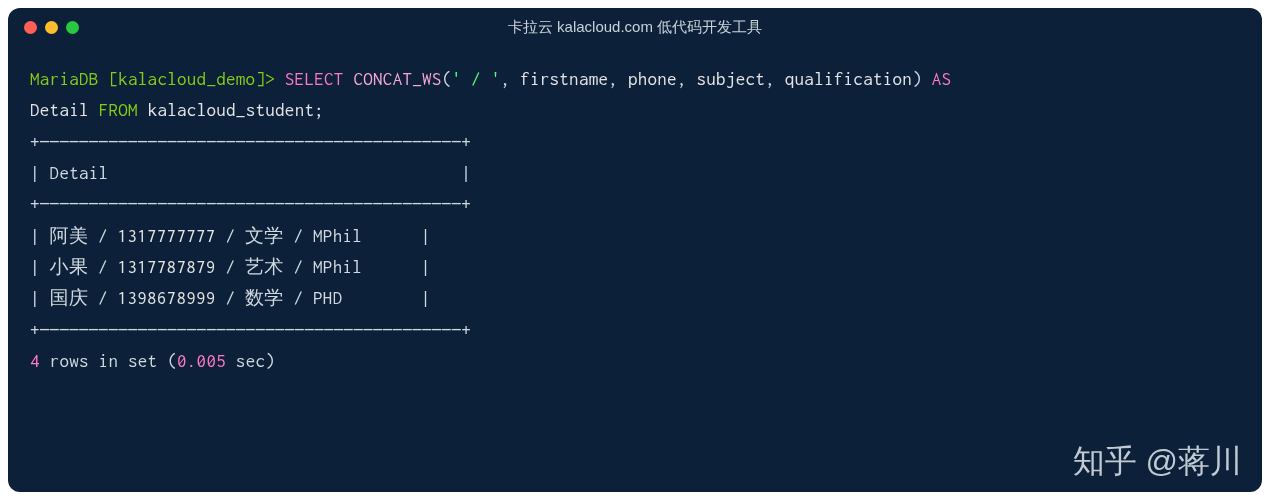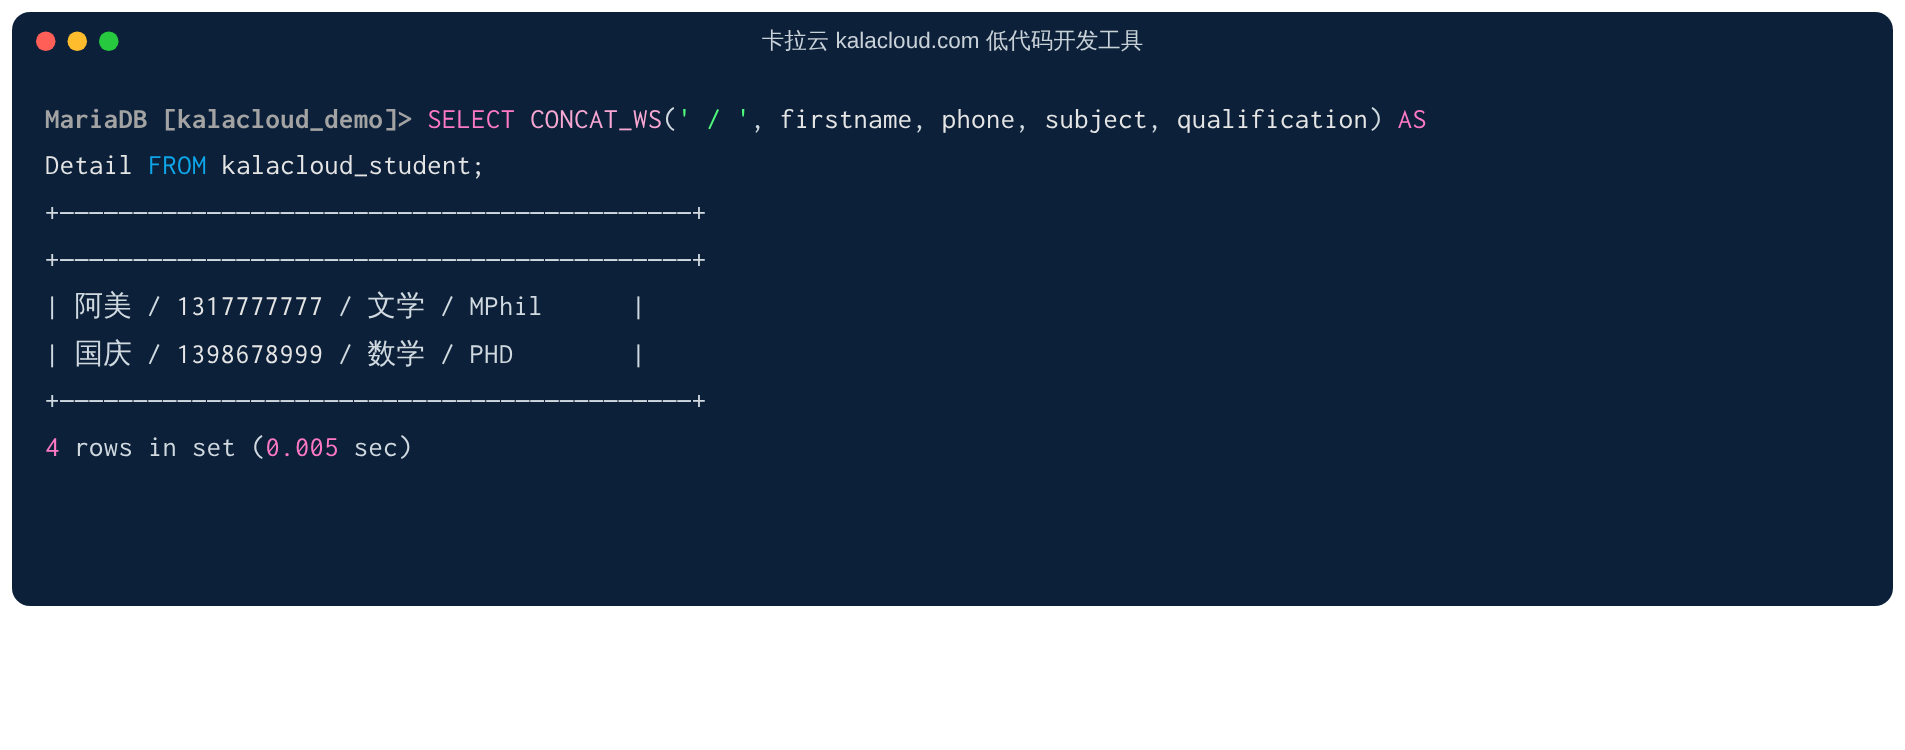--- a/index.html
+++ b/index.html
@@ -7,21 +7,21 @@
       padding: 0;
       box-sizing: border-box;
     }
     body {
       background: #ffffff;
       padding: 8px;
       font-family: 'SF Mono', 'Monaco', 'Inconsolata', 'Courier New', monospace;
     }
     .terminal-window {
       width: 1254px;
-      height: 396px;
+      height: 484px;
       background: #0c2139;
       border-radius: 12px;
       overflow: hidden;
       position: relative;
     }
     .title-bar {
       height: 38px;
       display: flex;
       align-items: center;
       padding: 0 16px;
@@ -48,23 +48,23 @@
       font-size: 15px;
       font-family: -apple-system, BlinkMacSystemFont, 'PingFang SC', 'Microsoft YaHei', sans-serif;
     }
     .terminal-content {
       padding: 18px 22px;
       color: #d1d9e0;
       font-size: 19px;
       line-height: 1.65;
       letter-spacing: 0.3px;
     }
-    .prompt-db { color: #a3a3a3; font-weight: bold; }
+    .prompt-db { color: #84cc16; }
     .kw-select { color: #ff79c6; }
-    .kw-from { color: #0ea5e9; }
+    .kw-from { color: #84cc16; }
     .kw-as { color: #ff79c6; }
     .func-name { color: #f9a8d4; }
     .string-lit { color: #50fa7b; }
     .paren { color: #d1d9e0; }
     .comma { color: #d1d9e0; }
     .ident { color: #e5e5e5; }
     .number { color: #e5e5e5; }
     .result-num { color: #ff79c6; }
     .result-text { color: #d1d9e0; }
     .border-line { color: #d1d9e0; }
@@ -94,25 +94,28 @@
       <div class="traffic-light green"></div>
     </div>
     <div class="window-title">卡拉云 kalacloud.com 低代码开发工具</div>
   </div>
 
   <div class="terminal-content">
     <pre><span class="prompt-db">MariaDB [kalacloud_demo]&gt; </span><span class="kw-select">SELECT</span> <span class="func-name">CONCAT_WS</span><span class="paren">(</span><span class="string-lit">' / '</span><span class="comma">, </span><span class="ident">firstname</span><span class="comma">, </span><span class="ident">phone</span><span class="comma">, </span><span class="ident">subject</span><span class="comma">, </span><span class="ident">qualification</span><span class="paren">)</span><span class="kw-as"> AS</span>
 <span class="ident">Detail</span><span class="kw-from"> FROM</span><span class="ident"> kalacloud_student;</span></pre>
 
     <pre class="border-line">+———————————————————————————————————————————+</pre>
+    <pre class="result-text">| Detail                                    |</pre>
     <pre class="border-line">+———————————————————————————————————————————+</pre>
 
     <div id="rows-container">
         <pre><span class="result-text">| 阿美 / </span><span class="number">1317777777</span><span class="result-text"> / 文学 / MPhil      |</span></pre>
+        <pre><span class="result-text">| 小果 / </span><span class="number">1317787879</span><span class="result-text"> / 艺术 / MPhil      |</span></pre>
         <pre><span class="result-text">| 国庆 / </span><span class="number">1398678999</span><span class="result-text"> / 数学 / PHD        |</span></pre>
       </div>
 
     <pre class="border-line">+———————————————————————————————————————————+</pre>
 
     <pre><span class="result-num">4</span><span class="result-text"> rows in set (</span><span class="result-num">0.005</span><span class="result-text"> sec)</span></pre>
   </div>
 
+  <div class="watermark">知乎 @蒋川</div>
 </div>
 
 </body></html>

